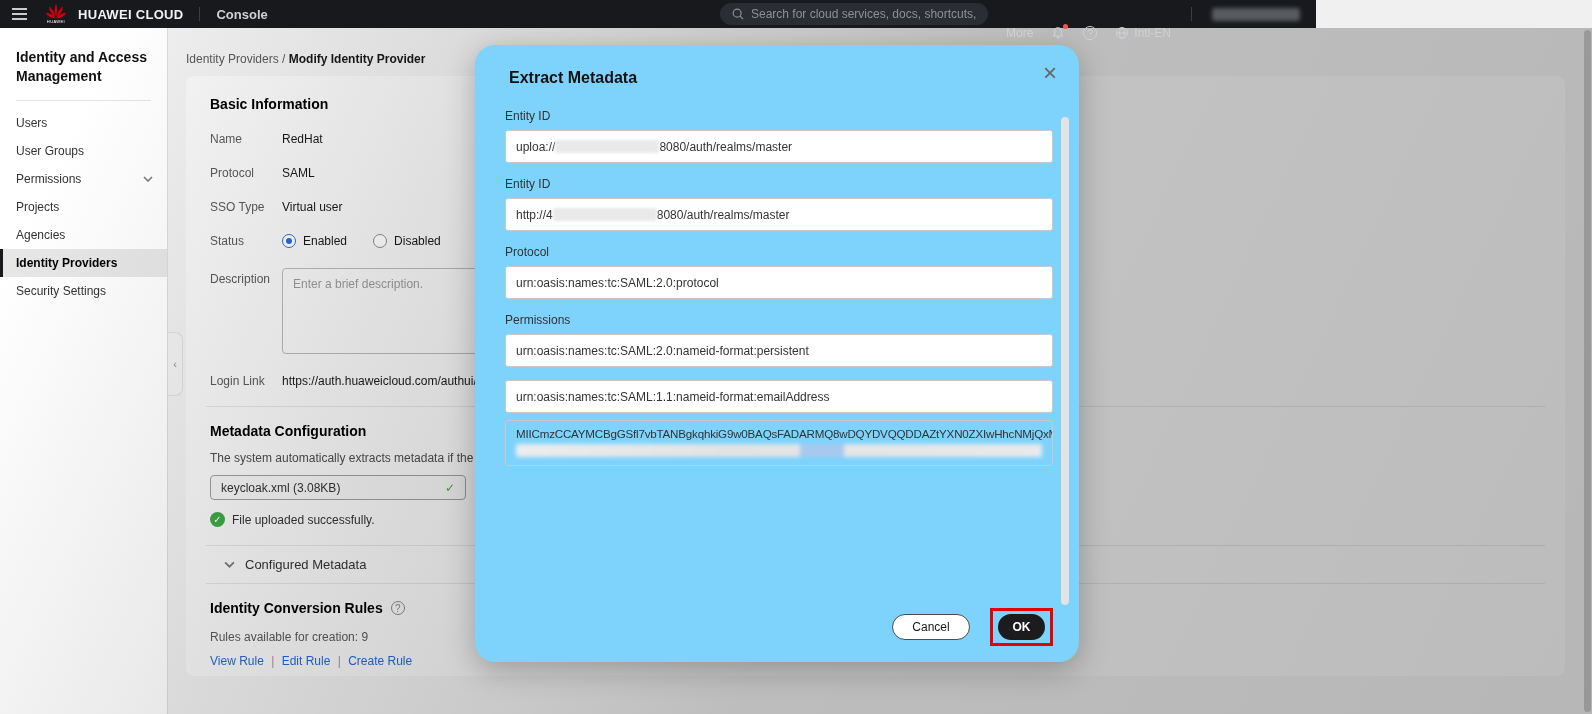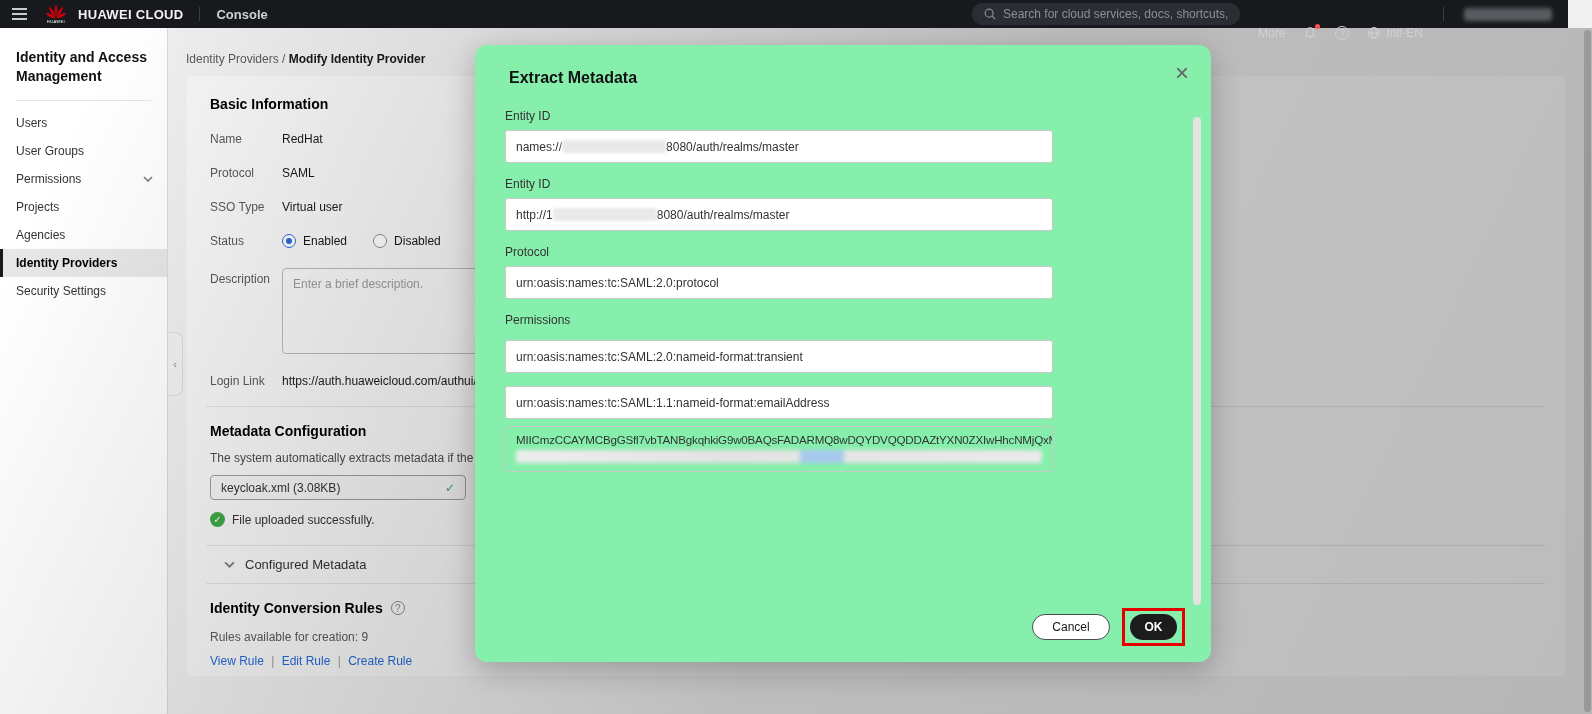--- a/index.html
+++ b/index.html
@@ -1,20 +1,20 @@
 <!DOCTYPE html>
 <html><head>
 <meta charset="utf-8">
 <style>
   * { margin:0; padding:0; box-sizing:border-box; }
   html,body { width:1592px; height:714px; overflow:hidden;
     font-family:"Liberation Sans","DejaVu Sans",sans-serif; background:#f0f0f0; }
 
   
-  .header { position:absolute; left:0; top:0; width:1568px; height:28px;
+  .header { position:absolute; left:0; top:0; width:1316px; height:28px;
     background:#17191d; display:flex; align-items:center; z-index:300; color:#d8d9db; }
   .hamburger { width:38px; display:flex; flex-direction:column; gap:3px; align-items:center;
     cursor:pointer; }
   .hamburger span { display:block; width:15px; height:2px; background:#c9cbce; }
   .logo-wrap { display:flex; align-items:center; gap:8px; margin-left:8px; }
   .logo { display:flex; flex-direction:column; align-items:center; line-height:1; }
   .logo-caption { font-size:4px; color:#fff; letter-spacing:.4px; margin-top:1px; }
   .brand { font-size:13px; font-weight:bold; color:#f2f2f2; letter-spacing:.3px; margin-left:4px; }
   .hdr-divider { width:1px; height:14px; background:#3a3d42; margin:0 16px; }
   .console { font-size:13px; color:#cfd1d4; font-weight:bold; }
@@ -92,22 +92,22 @@
   .rule-links a:first-child { margin-left:0; }
   .page-scrollbar { position:absolute; right:1px; top:30px; bottom:2px; width:7px;
     background:#c7c7c7; border-radius:4px; z-index:12; }
 
   
   .overlay { position:absolute; left:0; top:28px; right:0; bottom:0; z-index:50;
     background:linear-gradient(115deg, rgba(0,0,0,0) 6%, rgba(0,0,0,0.10) 28%,
       rgba(0,0,0,0.21) 55%, rgba(0,0,0,0.24) 100%); }
 
   
-  .modal { position:absolute; left:475px; top:45px; width:736px; height:617px;
-    background:#86efac; border-radius:12px; z-index:100;
+  .modal { position:absolute; left:475px; top:45px; width:604px; height:617px;
+    background:#7dd3fc; border-radius:20px; z-index:100;
     box-shadow:0 8px 30px rgba(0,0,0,.25); }
   .modal-title { font-size:16px; font-weight:bold; color:#111; padding:24px 0 0 34px; }
   .modal-close { position:absolute; right:22px; top:16px; font-size:24px; color:#666;
     font-weight:300; cursor:pointer; line-height:1; }
   .modal-body { padding:8px 36px 0 30px; }
   .mlabel { font-size:12px; color:#333; margin-top:14px; }
   .minput { width:548px; height:33px; border:1px solid #c9c9c9; border-radius:3px;
     margin-top:7px; font-size:12px; color:#333; padding:0 10px; font-family:inherit;
     background:#fff; outline:none; display:flex; align-items:center; }
   input.minput { display:block; line-height:31px; }
@@ -118,21 +118,21 @@
     margin-top:7px; padding:6px 10px 0 10px; overflow:hidden; }
   .certline1 { font-size:11.6px; color:#333; white-space:nowrap; letter-spacing:-0.2px; }
   .certline2 { margin-top:4px; height:13px; border-radius:2px; filter:blur(2px);
     background:linear-gradient(90deg,#ededed 0%,#e3e3e3 40%,#eaeaea 100%);
     position:relative; overflow:hidden; }
   .certline2 .blue-sel { position:absolute; left:54%; top:0; width:44px; height:100%;
     background:#a8c9ee; }
   .modal-scrollbar { position:absolute; right:10px; top:72px; height:488px; width:8px;
     background:#e3e3e3; border-radius:4px; }
   .modal-footer { position:absolute; right:26px; bottom:16px; display:flex;
-    align-items:center; gap:12px; }
+    align-items:center; gap:20px; }
   .btn-cancel { min-width:78px; height:26px; border:1px solid #4c4c4c; border-radius:13px;
     background:#fff; color:#181818; font-size:12px; font-family:inherit; cursor:pointer;
     padding:0 18px; }
   .ok-annotation { border:3px solid #e60000; padding:3px 5px; }
   .btn-ok { min-width:47px; height:26px; border:none; border-radius:13px;
     background:#1c1c1e; color:#fff; font-size:12px; font-weight:bold;
     font-family:inherit; cursor:pointer; padding:0 14px; }
 </style>
 </head>
 <body>
@@ -316,37 +316,37 @@
 
 <div class="overlay"></div>
 
 <div class="modal">
   <div class="modal-title">Extract Metadata</div>
   <div class="modal-close">×</div>
 
   <div class="modal-body">
     <div class="mlabel">Entity ID</div>
     <div class="minput">
-      <span>names://</span>
+      <span>uploa://</span>
       <span class="redact"></span>
       <span>8080/auth/realms/master</span>
     </div>
 
     <div class="mlabel">Entity ID</div>
     <div class="minput">
-      <span>http://1</span>
+      <span>http://4</span>
       <span class="redact"></span>
       <span>8080/auth/realms/master</span>
     </div>
 
     <div class="mlabel">Protocol</div>
     <input class="minput" readonly="" value="urn:oasis:names:tc:SAML:2.0:protocol" style="">
 
     <div class="mlabel">Permissions</div>
-    <input class="minput nid-gap" readonly="" value="urn:oasis:names:tc:SAML:2.0:nameid-format:transient" style="">
+    <input class="minput" readonly="" value="urn:oasis:names:tc:SAML:2.0:nameid-format:persistent" style="">
     <input class="minput nid-gap" readonly="" value="urn:oasis:names:tc:SAML:1.1:nameid-format:emailAddress" style="">
 
     <div class="certbox">
       <div class="certline1">MIICmzCCAYMCBgGSfl7vbTANBgkqhkiG9w0BAQsFADARMQ8wDQYDVQQDDAZtYXN0ZXIwHhcNMjQxMDE</div>
       <div class="certline2">
         <span class="blue-sel"></span>
       </div>
     </div>
   </div>
 

